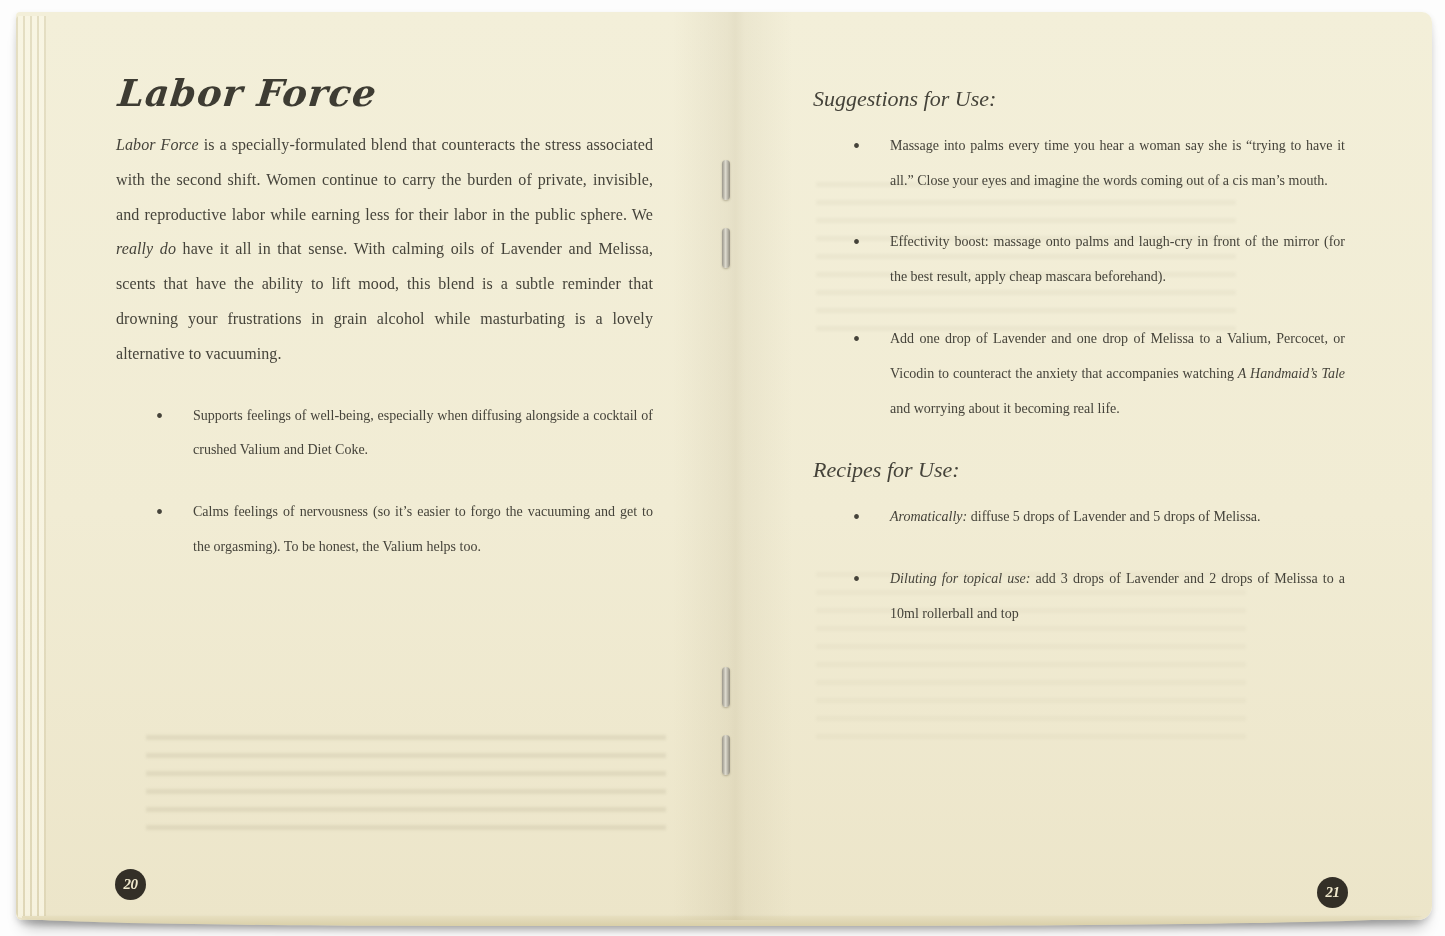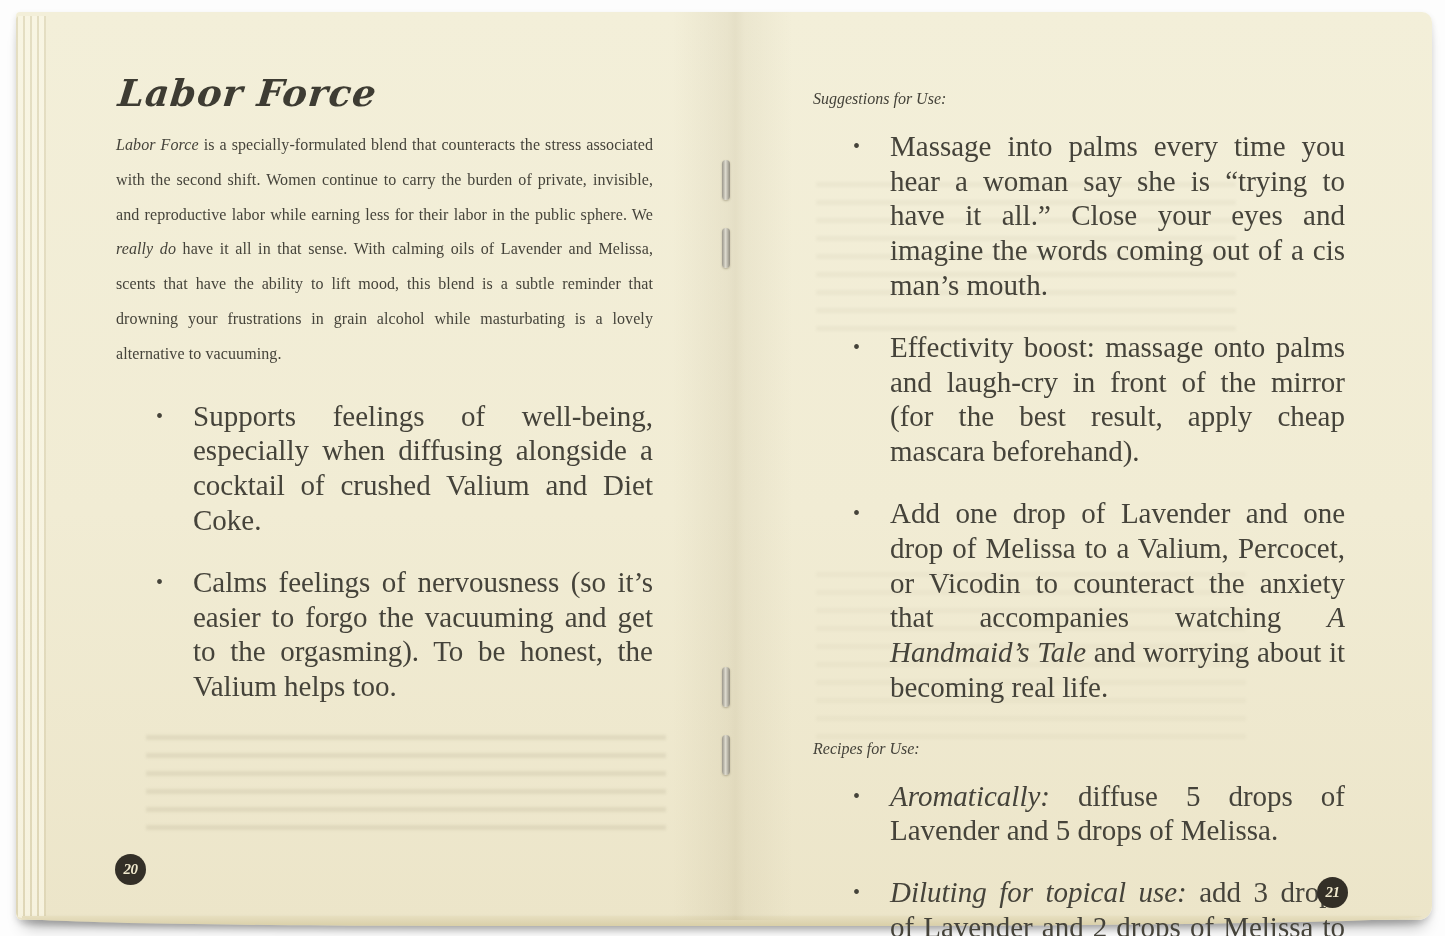--- a/index.html
+++ b/index.html
@@ -70,49 +70,49 @@
   }
   .body-text {
     font-size: 16px; line-height: 34.8px;
     text-align: justify;
     letter-spacing: 0.1px;
   }
   .intro { margin-bottom: 27px; }
   .it { font-style: italic; }
   .section-heading {
     font-style: italic;
-    font-size: 16px; line-height: 34.8px;
+    font-size: 22px; line-height: 34.8px;
     margin-bottom: 12px;
     color: #45433a;
   }
   .bullet {
     position: relative;
     padding-left: 77px;
     margin-bottom: 27px;
-    font-size: 29px; line-height: 34.8px;
+    font-size: 14px; line-height: 34.8px;
     text-align: justify;
   }
   .bullet::before {
     content: "\2022";
     position: absolute; left: 40px; top: 0;
     font-size: 20px;
   }
   .recipes-block { margin-top: 6px; }
 
   .page-badge {
     position: absolute;
     width: 31px; height: 31px; border-radius: 50%;
     background: #332f27;
     color: #efe8cc;
     font-style: italic; font-weight: 700;
     font-size: 15px;
     display: flex; align-items: center; justify-content: center;
     letter-spacing: -0.5px;
   }
-  .badge-left  { left: 99px;  bottom: 35px; }
+  .badge-left  { left: 99px;  bottom: 20px; }
   .badge-right { right: 84px; bottom: 12px; }
 
   
   .ghost {
     position: absolute;
     background: repeating-linear-gradient(180deg,
       rgba(120,112,82,0.16) 0 5px,
       rgba(120,112,82,0) 5px 18px);
     filter: blur(1.6px);
     pointer-events: none;

